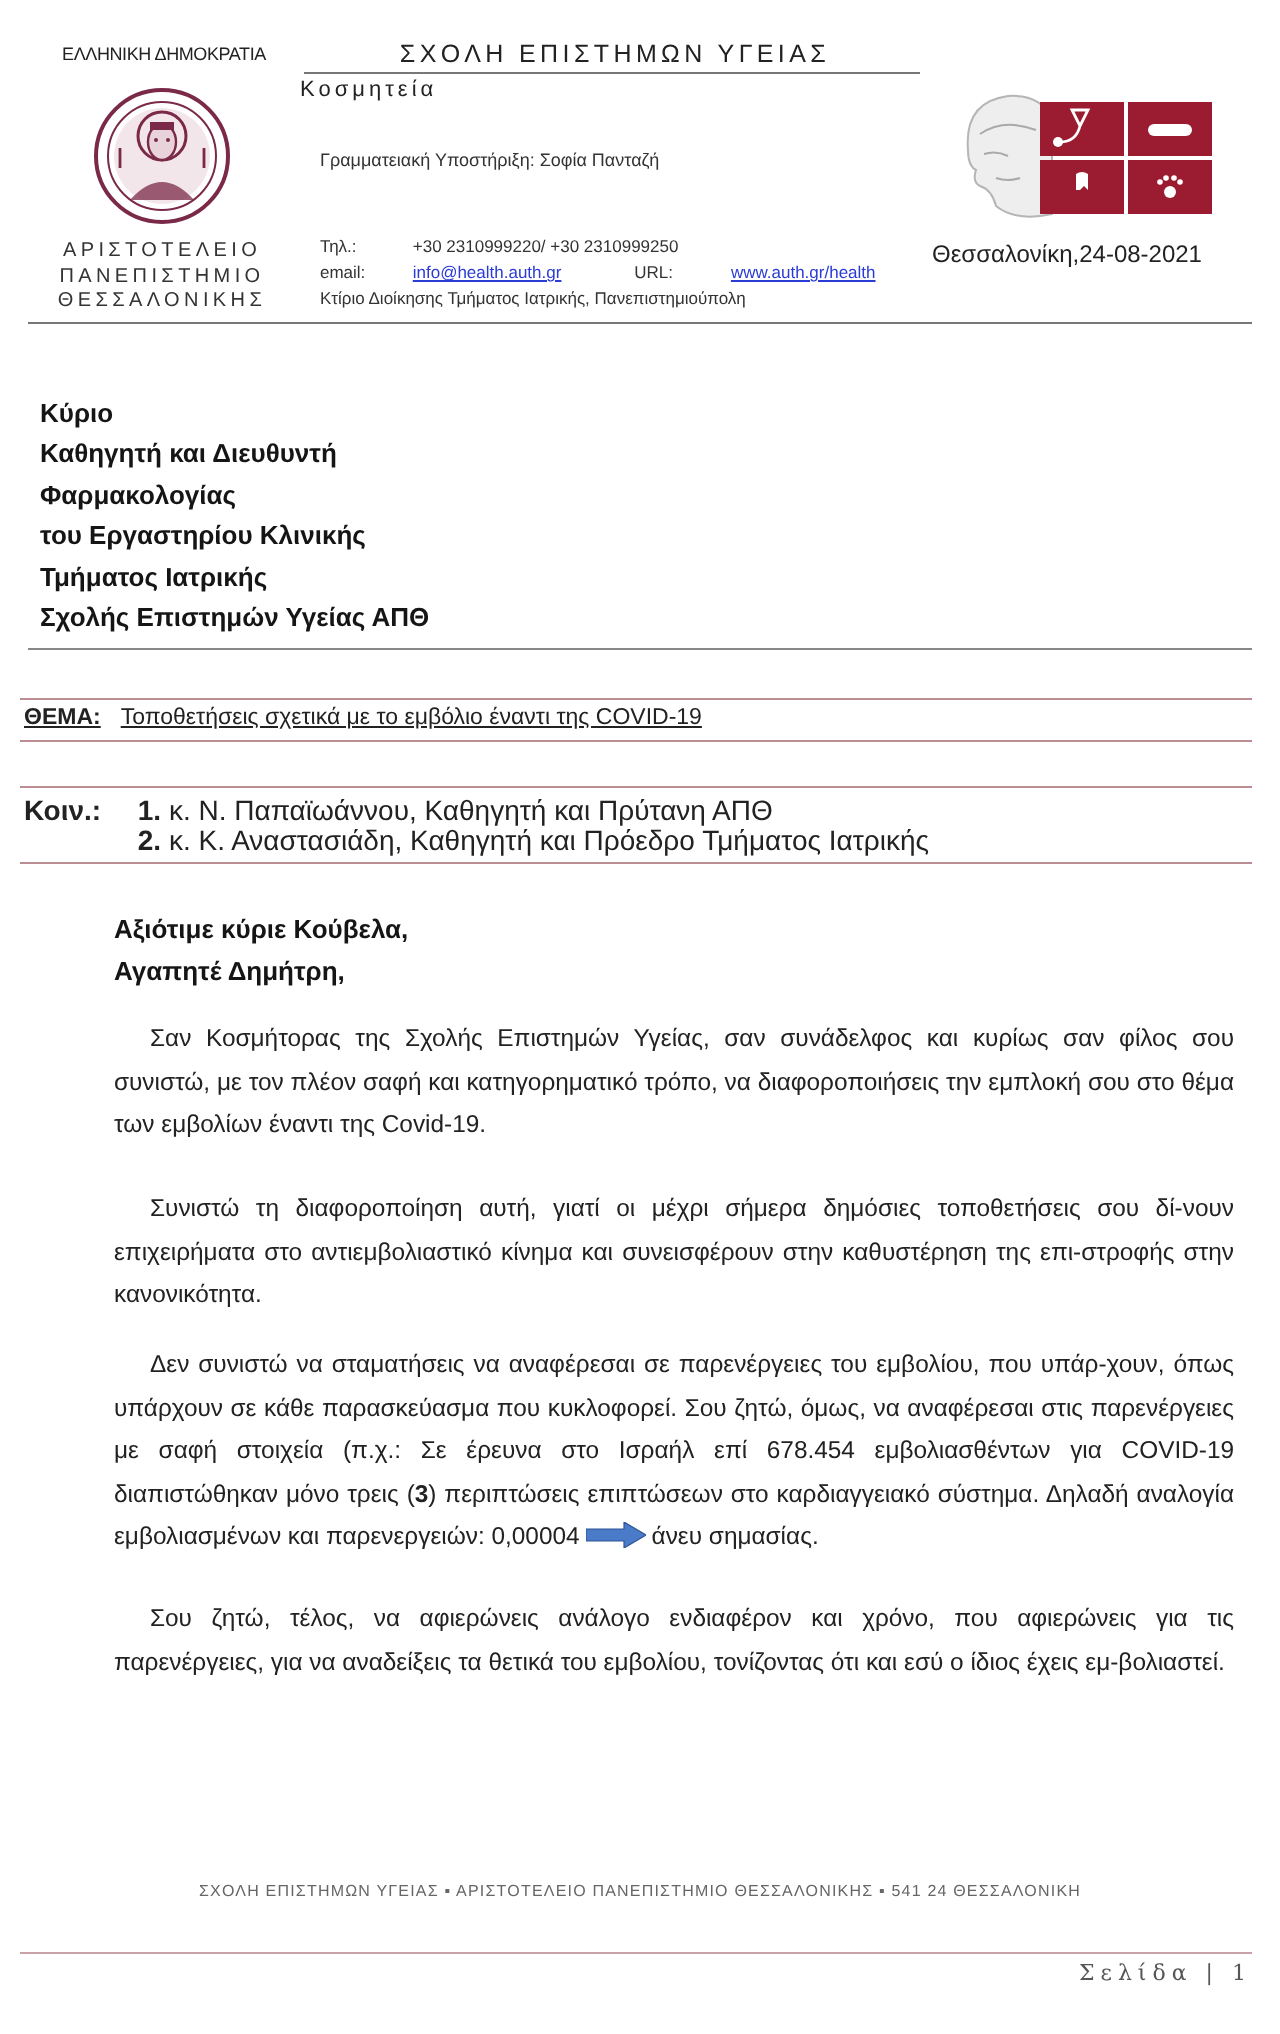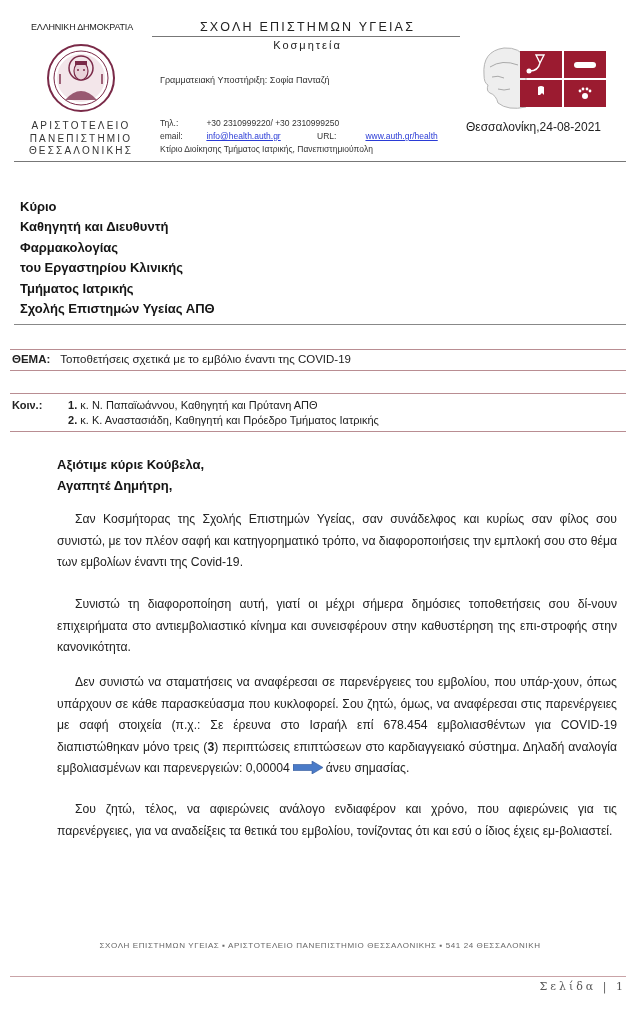--- a/index.html
+++ b/index.html
@@ -6,39 +6,39 @@
   body { width: 640px; height: 1017px; position: relative; overflow: hidden;
          font-family: "Liberation Sans", "DejaVu Sans", sans-serif; color: #1a1a1a; }
   .abs { position: absolute; }
 
   
   .rep { left: 22px; top: 22px; width: 120px; text-align: center; font-size: 9px; letter-spacing: -0.2px; color: #222; }
   .seal { left: 46px; top: 42px; width: 70px; height: 72px; }
   .uni { left: 20px; top: 120px; width: 122px; text-align: center; font-size: 10px; letter-spacing: 2.2px; line-height: 12.5px; color: #333; }
   .school { left: 150px; top: 20px; width: 315px; text-align: center; font-size: 12.5px; letter-spacing: 2.2px; color: #222; }
   .hline1 { left: 152px; top: 36px; width: 308px; height: 1px; background: #777; }
-  .deanery { left: 150px; top: 39px; width: 315px; text-align: center; font-size: 11px; letter-spacing: 2px; color: #222; }
+  .deanery { left: 150px; top: 39px; width: 315px; text-align: left; font-size: 11px; letter-spacing: 2px; color: #222; }
   .secretary { left: 160px; top: 75px; font-size: 9px; color: #333; }
   .contact { left: 160px; top: 117px; font-size: 8.5px; color: #333; line-height: 13px; }
   .contact .lbl { display: inline-block; width: 44px; }
   .contact a { color: #2a3bd6; text-decoration: underline; }
   .contact .url-lbl { display: inline-block; width: 46px; margin-left: 34px; }
   .hline2 { left: 14px; top: 161px; width: 612px; height: 1px; background: #777; }
   .logo { left: 478px; top: 45px; width: 138px; height: 66px; }
   .place-date { left: 466px; top: 120px; font-size: 12px; color: #222; }
 
   
   .recipient { left: 20px; top: 181px; font-size: 13px; font-weight: bold; line-height: 20.4px; color: #151515; margin-top: 16px; }
   .hline3 { left: 14px; top: 324px; width: 612px; height: 1px; background: #888; }
 
   
   .rline { height: 1px; background: #b98d92; left: 10px; width: 616px; }
-  .subject { left: 12px; top: 353px; font-size: 11.5px; color: #222; }
+  .subject { left: 12px; top: 353px; font-size: 11.5px; color: #222; text-decoration: underline; }
   .subject b { margin-right: 10px; }
-  .cc { left: 12px; top: 398px; font-size: 11px; color: #222; line-height: 15px; }
+  .cc { left: 12px; top: 398px; font-size: 14px; color: #222; line-height: 15px; }
   .cc .cclbl { display: inline-block; width: 53px; font-weight: bold; vertical-align: top; }
   .cc .cclist { display: inline-block; vertical-align: top; }
 
   
   .greet { left: 57px; top: 454px; font-size: 13px; font-weight: bold; line-height: 21px; color: #151515; }
   .para { left: 57px; width: 560px; font-size: 12.2px; line-height: 21.5px; color: #222; text-align: justify; }
   .para .ind { display: inline-block; width: 18px; }
   .arrow { display: inline-block; width: 30px; height: 13px; vertical-align: -2px; margin: 0 3px; }
 
   

